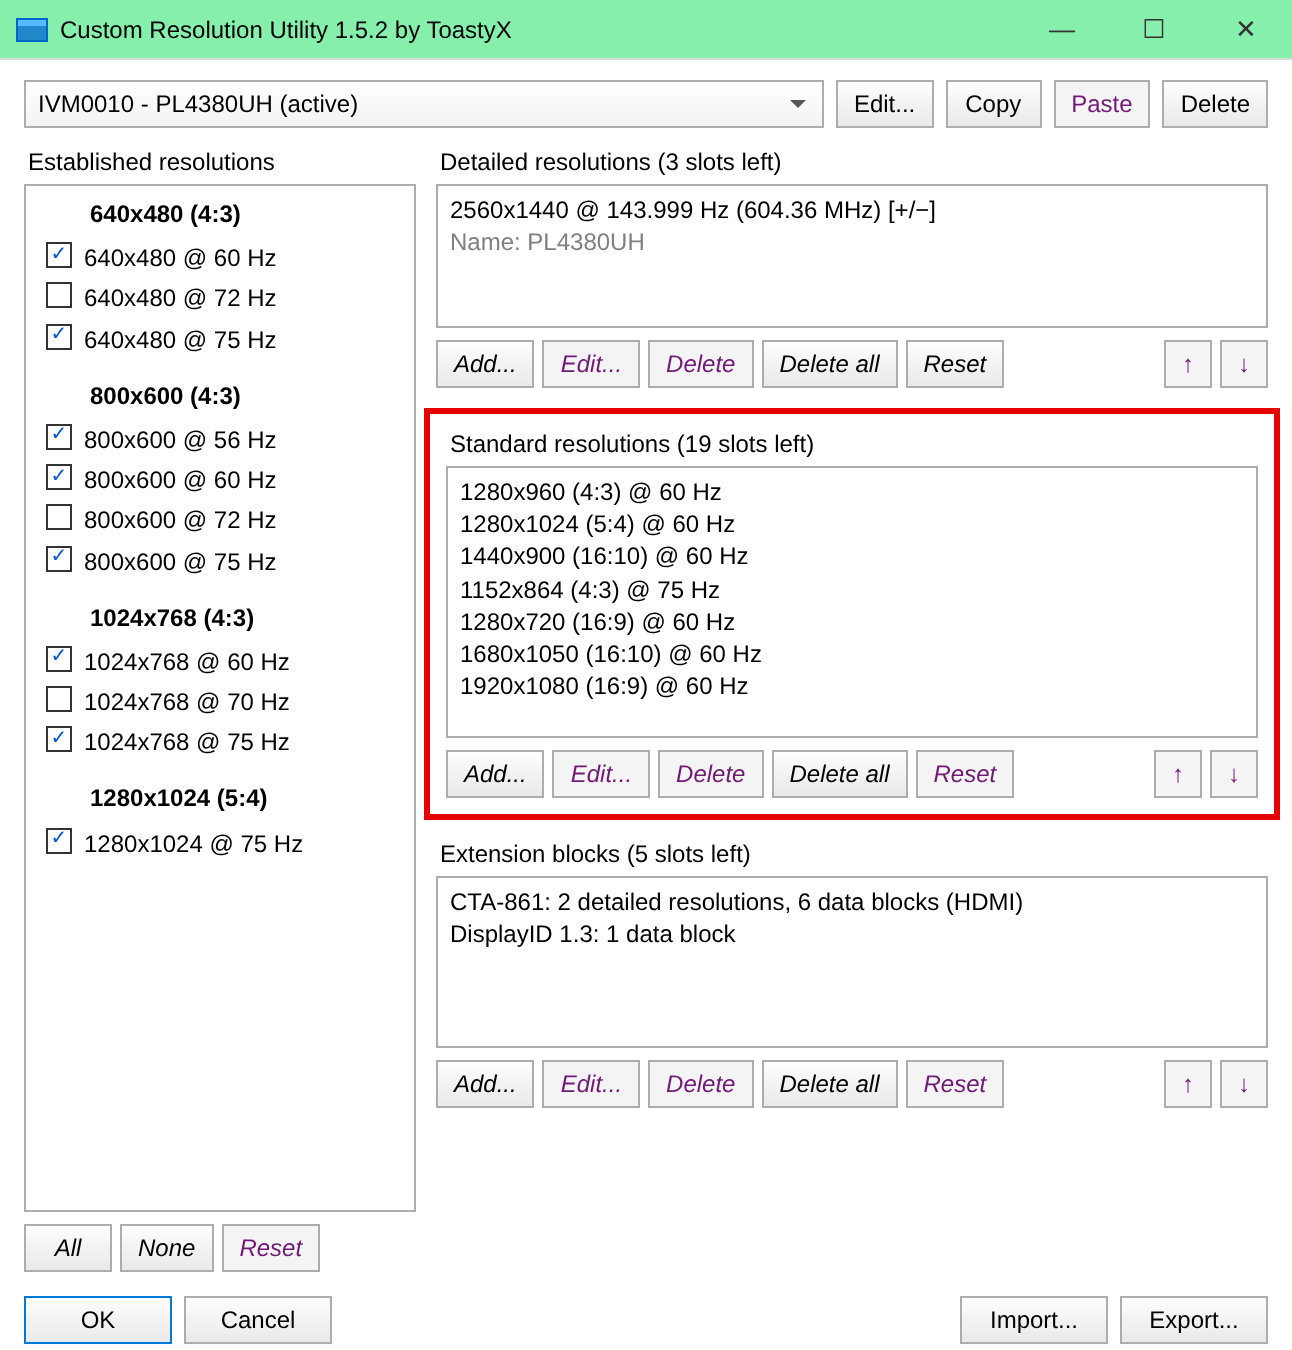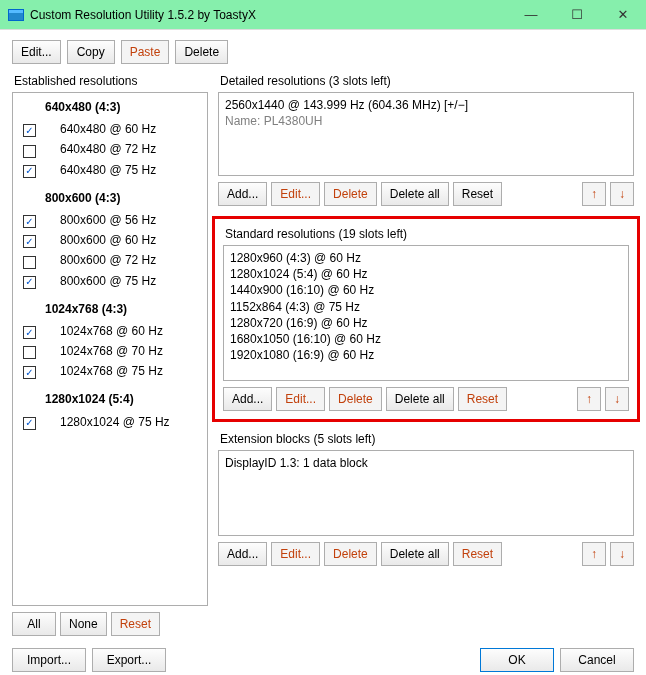--- a/index.html
+++ b/index.html
@@ -70,21 +70,21 @@
     background: linear-gradient(#fdfdfd,#e9e9e9);
     padding: 0 8px;
     display: inline-flex;
     align-items: center;
     justify-content: center;
     text-align: center;
     cursor: default;
     user-select: none;
     font-size: 12px;
   }
-  .btn.disabled { color:#c2410c; background:#f4f4f4; }
+  .btn.disabled { color:#701a75; background:#f4f4f4; }
   .btn.icononly { min-width: 24px; width:24px; padding:0; }
   .columns {
     display: flex;
     gap: 10px;
     align-items: flex-start;
   }
   .leftcol { width: 196px; }
   .rightcol { flex: 1; display:flex; flex-direction:column; gap:10px; }
   .section-label { margin: 0 0 4px 2px; }
   .listbox {
@@ -92,42 +92,43 @@
     background: #fff;
     padding: 4px 6px;
     font-size: 12px;
     line-height: 1.35;
     overflow: auto;
   }
   .leftcol .listbox { height: 514px; padding-top:6px; }
   .grp { margin-bottom: 10px; }
   .grp-head { font-weight: bold; padding-left: 26px; margin-bottom: 4px; white-space:nowrap; }
   .cb-row {
-    display: flex; align-items: flex-end;
-    gap: 24px;
+    display: flex; align-items: flex-start;
+    gap: 6px;
     padding: 2px 0 2px 4px;
     white-space: nowrap;
   }
   .cb {
     width: 13px; height: 13px;
     border: 1px solid #333;
     display: inline-flex;
     align-items: center; justify-content: center;
     font-size: 10px; line-height: 1;
     color:#0055cc;
     flex-shrink: 0;
   }
   .cb.checked::before { content:"✓"; }
   .panel { display:flex; flex-direction:column; }
   .panel .listbox { min-height: 56px; }
   .btnrow {
     display: flex;
     gap: 4px;
     margin-top: 6px;
     align-items: center;
+    font-style: italic;
   }
   .btnrow .spacer { flex:1; }
   .btnrow.sm .btn { min-width:44px; }
   .highlight {
     border: 3px solid #e60000;
     padding: 8px;
     margin: 0 -6px;
   }
   .gray { color:#808080; }
   .bottom {
@@ -147,20 +148,23 @@
 <div class="titlebar">
   <span class="icon"></span>
   <span class="title">Custom Resolution Utility 1.5.2 by ToastyX</span>
   <div class="win-btn">—</div>
   <div class="win-btn">☐</div>
   <div class="win-btn close">✕</div>
 </div>
 
 <div class="client">
   <div class="toprow">
+    <div class="dropdown">
+      <span>IVM0010 - PL4380UH (active)</span>
+    </div>
     <div class="btn">Edit...</div>
     <div class="btn">Copy</div>
     <div class="btn disabled">Paste</div>
     <div class="btn">Delete</div>
   </div>
 
   <div class="columns">
 
     <div class="leftcol">
       <div class="section-label">Established resolutions</div>
@@ -226,21 +230,21 @@
         <div class="btn">All</div>
         <div class="btn">None</div>
         <div class="btn disabled">Reset</div>
       </div>
     </div>
 
     <div class="rightcol">
 
       <div class="panel">
         <div class="section-label">Detailed resolutions (3 slots left)</div>
-        <div class="listbox" style="height:84px">
+        <div class="listbox" style="height:72px">
           <div>2560x1440 @ 143.999 Hz (604.36 MHz) [+/−]</div>
           <div class="gray">Name: PL4380UH</div>
         </div>
         <div class="btnrow">
           <div class="btn">Add...</div>
           <div class="btn disabled">Edit...</div>
           <div class="btn disabled">Delete</div>
           <div class="btn">Delete all</div>
           <div class="btn">Reset</div>
           <div class="spacer"></div>
@@ -270,39 +274,40 @@
             <div class="spacer"></div>
             <div class="btn icononly disabled arrow">↑</div>
             <div class="btn icononly disabled arrow">↓</div>
           </div>
         </div>
       </div>
 
       <div class="panel">
         <div class="section-label">Extension blocks (5 slots left)</div>
         <div class="listbox" style="height:86px" id="extension-list">
+            <div>CTA-861: 2 detailed resolutions, 6 data blocks (HDMI)</div>
             <div>DisplayID 1.3: 1 data block</div>
           </div>
         <div class="btnrow">
           <div class="btn">Add...</div>
           <div class="btn disabled">Edit...</div>
           <div class="btn disabled">Delete</div>
           <div class="btn">Delete all</div>
           <div class="btn disabled">Reset</div>
           <div class="spacer"></div>
           <div class="btn icononly disabled arrow">↑</div>
           <div class="btn icononly disabled arrow">↓</div>
         </div>
       </div>
     </div>
   </div>
 
   <div class="bottom">
     <div style="display:flex;gap:6px">
+      <div class="btn ok">OK</div>
+      <div class="btn">Cancel</div>
+    </div>
+    <div style="display:flex;gap:6px">
       <div class="btn">Import...</div>
       <div class="btn">Export...</div>
     </div>
-    <div style="display:flex;gap:6px">
-      <div class="btn ok">OK</div>
-      <div class="btn">Cancel</div>
-    </div>
   </div>
 </div>
 
 </body></html>

